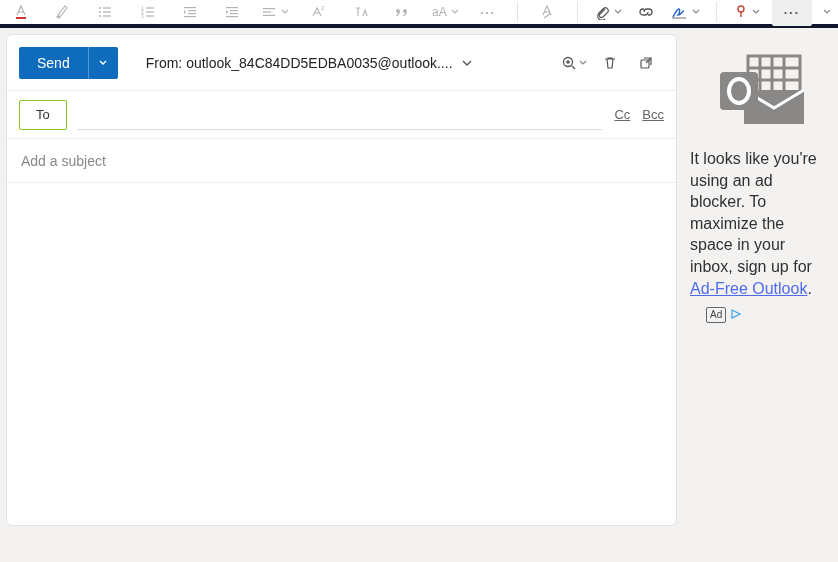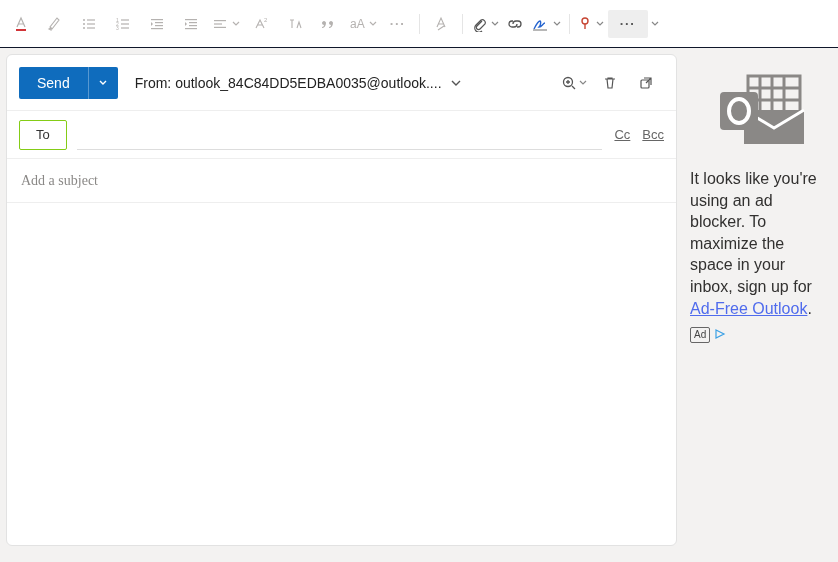--- a/index.html
+++ b/index.html
@@ -9,24 +9,25 @@
     font-size: 13px;
     color: #333;
     background: #f3f2f1;
     width: 838px;
     height: 562px;
     overflow: hidden;
   }
   .toolbar {
     display: flex;
     align-items: center;
-    height: 48px;
+    height: 28px;
     background: #fff;
-    border-bottom: 1px solid #0f172a;
+    border-bottom: 4px solid #0f172a;
     padding: 0 4px;
+    justify-content: space-between;
   }
   .tb-btn {
     display: inline-flex;
     align-items: center;
     justify-content: center;
     width: 34px;
     height: 28px;
     color: #b5b2b0;
     cursor: pointer;
     border-radius: 2px;
@@ -96,21 +97,21 @@
     border-left: 1px solid rgba(255,255,255,0.3);
     width: 30px;
     height: 32px;
     border-radius: 0 2px 2px 0;
     cursor: pointer;
     display: inline-flex;
     align-items: center;
     justify-content: center;
   }
   .from-text {
-    margin-left: 17px;
+    margin-left: 28px;
     color: #222;
     font-size: 14px;
     white-space: nowrap;
     overflow: hidden;
     text-overflow: ellipsis;
     max-width: 312px;
   }
   .hdr-chev {
     margin-left: 8px;
     color: #555;
@@ -168,21 +169,20 @@
     align-items: center;
     padding: 0 12px;
   }
   .subj-input {
     flex: 1;
     height: 30px;
     border: none;
     outline: none;
     font-size: 14px;
     color: #333;
-    font-family: Liberation Serif, serif;
   }
   .subj-input::placeholder { color: #8a8886; }
   .body-area {
     flex: 1;
     padding: 12px;
     outline: none;
     font-size: 14px;
     color: #333;
   }
   .side-col {
@@ -212,20 +212,21 @@
     align-items: center;
     gap: 4px;
   }
   .ad-badge {
     border: 1px solid #666;
     font-size: 10px;
     padding: 0 3px;
     color: #444;
     border-radius: 2px;
     line-height: 14px;
+    margin-left: 16px;
   }
   .ad-arrow { color: #3aa0e5; }
 </style>
 </head>
 <body>
 
 <div class="toolbar">
   <div class="tb-btn">
     <svg width="16" height="16" viewBox="0 0 16 16">
         <path d="M4 11L8 2l4 9M5.5 8h5" stroke="currentColor" stroke-width="1.2" fill="none"></path>

